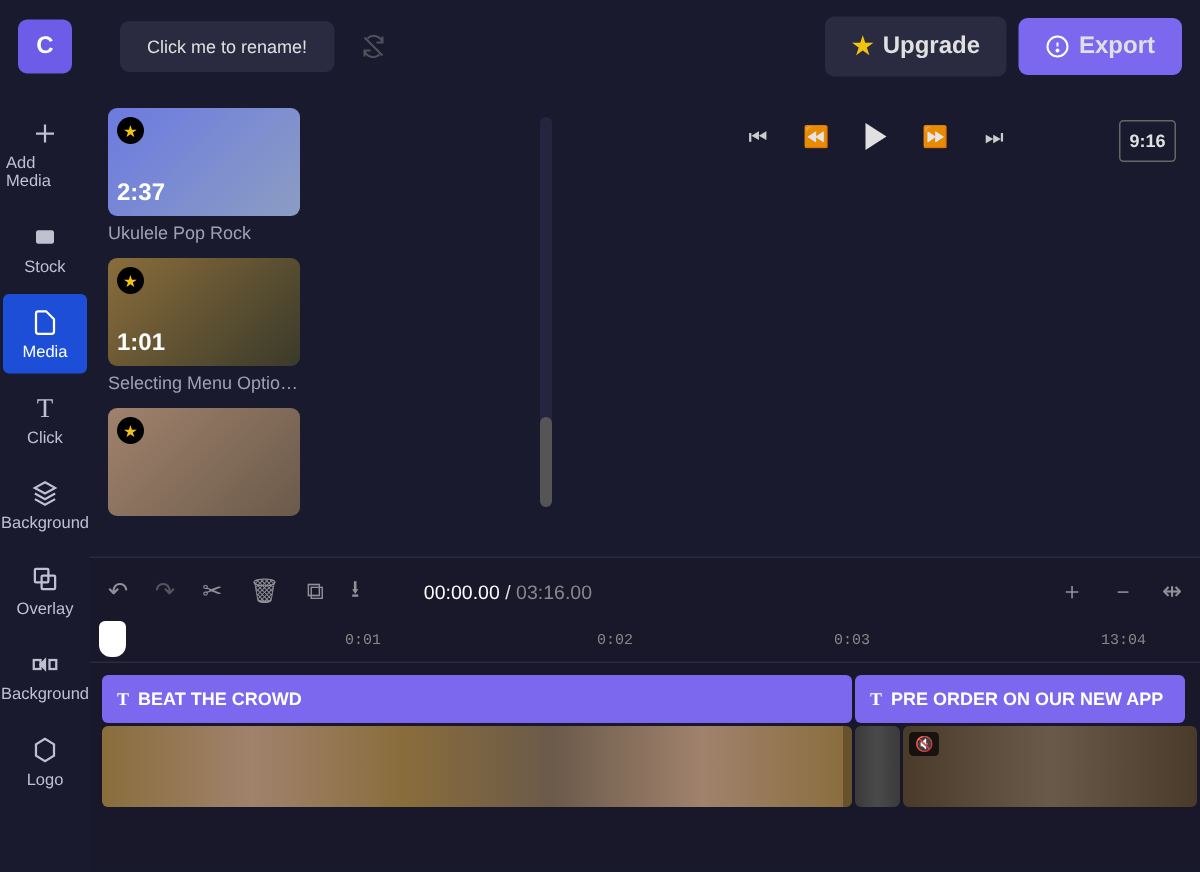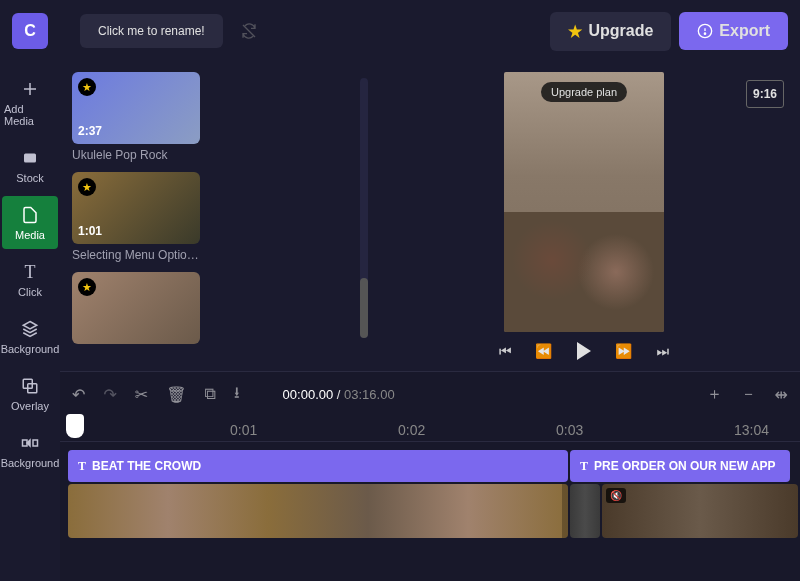--- a/index.html
+++ b/index.html
@@ -11,34 +11,34 @@
   .sync-icon { padding: 0 10px; opacity: 0.5; }
   .topbar .spacer { flex: 1; }
   .upgrade-btn { display: flex; align-items: center; gap: 6px; background: #2a2a40; padding: 10px 18px; border-radius: 6px; font-weight: bold; cursor: pointer; }
   .star { color: #f1c40f; }
   .export-btn { display: flex; align-items: center; gap: 6px; background: #7b68ee; padding: 10px 18px; border-radius: 6px; font-weight: bold; cursor: pointer; }
   
   .main { display: flex; height: 519px; }
   
   .sidebar { width: 60px; background: #1a1a2e; display: flex; flex-direction: column; align-items: center; padding-top: 8px; gap: 4px; }
   .side-item { width: 56px; display: flex; flex-direction: column; align-items: center; gap: 3px; padding: 8px 2px; font-size: 11px; cursor: pointer; border-radius: 4px; color: #c0c0d0; }
-  .side-item.active { background: #15803d; color: #fff; }
+  .side-item.active { background: #1d4ed8; color: #fff; }
   .side-icon { width: 22px; height: 22px; display: flex; align-items: center; justify-content: center; }
   
   .content { flex: 1; display: flex; flex-direction: column; }
   .upper { flex: 1; display: flex; min-height: 0; }
   
   .media-panel { width: 300px; padding: 10px 12px; overflow-y: auto; }
   .media-item { margin-bottom: 10px; }
   .media-thumb { width: 128px; height: 72px; border-radius: 6px; position: relative; background: #3a3a5a; overflow: hidden; }
   .media-thumb.audio { background: linear-gradient(135deg, #6c7ae0, #8b9dc3); }
   .media-thumb.video1 { background: linear-gradient(135deg, #8a6d3b, #3a3a2a); }
   .media-thumb.video2 { background: linear-gradient(135deg, #a0826d, #6b5a4a); }
   .thumb-star { position: absolute; top: 6px; left: 6px; width: 18px; height: 18px; background: #000; border-radius: 50%; display: flex; align-items: center; justify-content: center; font-size: 11px; color: #f1c40f; }
-  .thumb-duration { position: absolute; bottom: 6px; left: 6px; font-size: 12px; font-weight: bold; color: #fff; }
+  .thumb-duration { position: absolute; bottom: 6px; left: 6px; font-size: 16px; font-weight: bold; color: #fff; }
   .media-label { font-size: 12px; margin-top: 4px; color: #a0a0b0; max-width: 128px; white-space: nowrap; overflow: hidden; text-overflow: ellipsis; }
   
   .scroll-track { width: 8px; background: #252540; border-radius: 4px; margin: 16px 0; position: relative; height: 260px; }
   .scroll-thumb { width: 8px; height: 60px; background: #555; border-radius: 4px; position: absolute; bottom: 0; }
   
   .preview-area { flex: 1; display: flex; flex-direction: column; align-items: center; padding: 10px 16px 6px; position: relative; }
   .preview-canvas { width: 160px; height: 260px; background: linear-gradient(180deg, #a89888 0%, #887868 40%, #7a6a5a 100%); border-radius: 2px; position: relative; overflow: hidden; }
   .preview-overlay-text { position: absolute; top: 10px; left: 50%; transform: translateX(-50%); background: rgba(20,20,20,0.85); padding: 4px 10px; border-radius: 12px; font-size: 11px; white-space: nowrap; }
   .crowd { position: absolute; bottom: 0; left: 0; right: 0; height: 120px; background: radial-gradient(circle at 30% 40%, #6a4a3a, transparent 30%), radial-gradient(circle at 70% 50%, #8a6a5a, transparent 30%), #5a4a3a; }
   .aspect-badge { position: absolute; top: 18px; right: 16px; border: 1px solid #666; padding: 6px 6px; font-size: 12px; font-weight: bold; border-radius: 3px; cursor: pointer; }
@@ -47,21 +47,21 @@
   .play { width: 0; height: 0; border-left: 14px solid #e0e0e0; border-top: 9px solid transparent; border-bottom: 9px solid transparent; }
   
   .timeline { height: 210px; background: #18182a; border-top: 1px solid #2a2a40; display: flex; flex-direction: column; }
   .tl-toolbar { height: 44px; display: flex; align-items: center; padding: 0 12px; gap: 18px; font-size: 13px; }
   .tl-icon { opacity: 0.6; cursor: pointer; font-size: 16px; }
   .tl-time { margin-left: 25px; font-size: 13px; }
   .tl-time .cur { color: #fff; }
   .tl-time .total { color: #888; }
   .tl-toolbar .spacer { flex: 1; }
   
-  .tl-ruler { height: 26px; position: relative; border-bottom: 1px solid #2a2a40; font-size: 14px; color: #888; }
+  .tl-ruler { height: 26px; position: relative; border-bottom: 1px solid #2a2a40; font-size: 10px; color: #888; font-family: Liberation Mono, monospace; }
   .ruler-mark { position: absolute; top: 6px; }
   .playhead { position: absolute; top: -2px; width: 18px; height: 24px; background: #fff; border-radius: 4px 4px 8px 8px; }
   
   .tl-tracks { flex: 1; overflow: hidden; position: relative; padding-top: 8px; }
   .text-track { display: flex; gap: 2px; padding: 0 0 0 8px; margin-bottom: 2px; }
   .text-clip { height: 32px; background: #7b68ee; border-radius: 4px; display: flex; align-items: center; padding: 0 10px; gap: 6px; font-size: 12px; font-weight: bold; color: #fff; overflow: hidden; white-space: nowrap; }
   .text-clip .t-icon { font-family: serif; }
   .video-track { display: flex; gap: 2px; padding: 0 0 0 8px; }
   .video-clip { height: 54px; background: linear-gradient(90deg, #8a6d3b, #a0826d, #8a6d3b, #6b5a4a, #a0826d, #8a6d3b); border-radius: 4px; position: relative; overflow: hidden; }
   .video-clip.dark { background: linear-gradient(90deg, #3a3a3a, #4a4a4a, #3a3a3a); }
@@ -147,20 +147,28 @@
     <div class="side-item">
       <span class="side-icon">
           <svg width="18" height="18" viewBox="0 0 24 24" fill="none" stroke="currentColor" stroke-width="2">
             <rect x="2" y="8" width="6" height="8"></rect>
             <rect x="16" y="8" width="6" height="8"></rect>
             <path d="M8 12l4-4v8l-4-4z" fill="currentColor"></path>
           </svg>
         </span>
       <span>Background</span>
     </div>
+    <div class="side-item">
+      <span class="side-icon">
+          <svg width="18" height="18" viewBox="0 0 24 24" fill="none" stroke="currentColor" stroke-width="2">
+            <path d="M12 2L4 7v10l8 5 8-5V7l-8-5z"></path>
+          </svg>
+        </span>
+      <span>Logo</span>
+    </div>
   </div>
 
   <div class="content">
     <div class="upper">
       <div class="media-panel">
         <div class="media-item">
           <div class="media-thumb audio">
             <span class="thumb-star">★</span>
             <span class="thumb-duration">2:37</span>
           </div>
@@ -179,24 +187,20 @@
           </div>
         </div>
       </div>
 
       <div class="scroll-track">
         <div class="scroll-thumb"></div>
       </div>
 
       <div class="preview-area">
         <div class="aspect-badge">9:16</div>
-        <div class="preview-canvas">
-          <div class="preview-overlay-text">Upgrade plan</div>
-          <div class="crowd"></div>
-        </div>
         <div class="player-controls">
           <span class="pc-btn">⏮</span>
           <span class="pc-btn">⏪</span>
           <div class="play"></div>
           <span class="pc-btn">⏩</span>
           <span class="pc-btn">⏭</span>
         </div>
       </div>
     </div>
 

